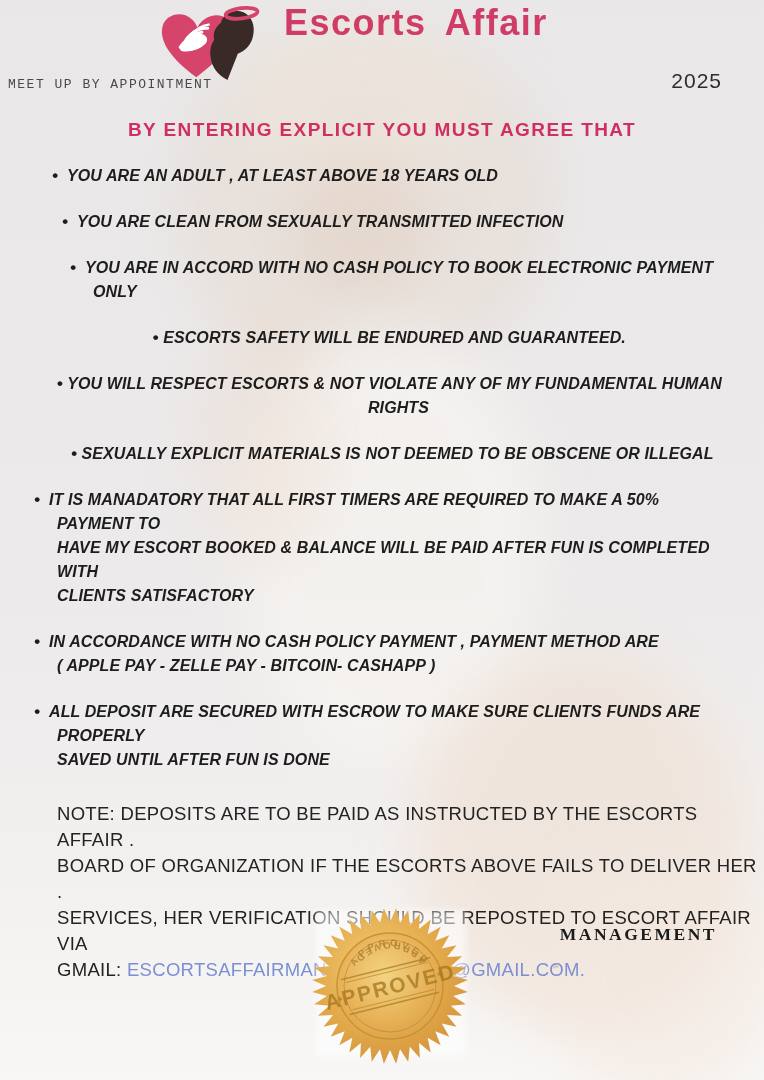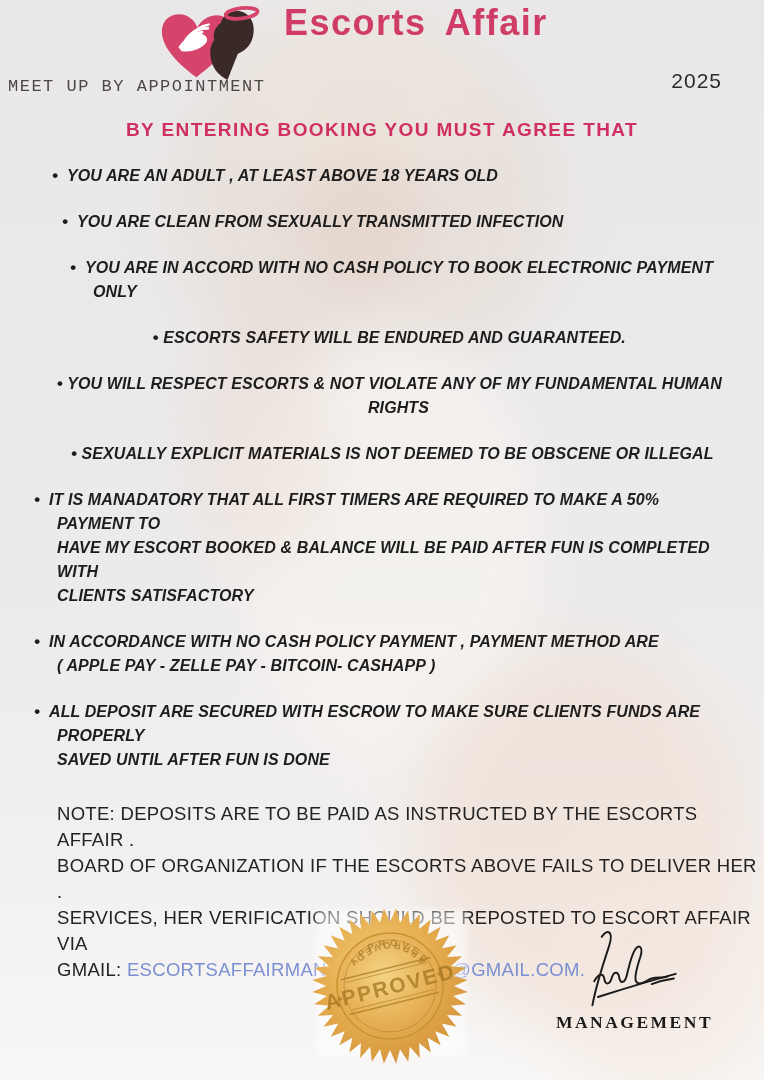--- a/index.html
+++ b/index.html
@@ -22,21 +22,21 @@
 
   
   .logo-row{position:absolute;left:152px;top:2px;display:flex;align-items:flex-start;gap:14px;}
   .logo-title{
     font-size:36px;font-weight:800;letter-spacing:1.5px;color:#cf3d66;
     word-spacing:8px;
   }
   .tagline{
     position:absolute;left:8px;top:77px;
     font-family:"Liberation Mono", monospace;
-    font-size:17px;letter-spacing:1.5px;color:#4c4848;font-weight:500;
+    font-size:13px;letter-spacing:1.5px;color:#4c4848;font-weight:500;
   }
   .year{
     position:absolute;right:42px;top:69px;
     font-size:21px;color:#2d2d2d;letter-spacing:1px;
   }
   .heading{
     position:absolute;left:0;top:119px;width:100%;margin:0;
     text-align:center;
     font-size:19px;font-weight:800;letter-spacing:1.4px;
     color:#d02f62;
@@ -88,21 +88,21 @@
   }
   .seal .arc-word{
     font-family:"Liberation Sans", sans-serif;
     font-size:9.5px;font-weight:700;letter-spacing:4px;
     fill:#b08130;opacity:.85;
   }
 
   
   .sig-block{
     position:absolute;left:552px;top:922px;width:165px;
-    display:flex;flex-direction:column;align-items:center;
+    display:flex;align-items:flex-start;
   }
   .sig-label{
     margin-top:2px;
     font-family:"Liberation Serif", serif;
     font-size:17.5px;font-weight:700;letter-spacing:2.5px;color:#1b1b1b;
   }
 </style>
 </head>
 <body>
 
@@ -131,21 +131,21 @@
       <path d="M73,22 C76,11 88,7 97,11 C106,15 110,26 107,37 C105,46 99,52 91,55 L80,83 C70,78 63,69 62,58 C61,50 63,44 66,40 C64,33 67,27 73,22 Z" fill="#3a2a27"></path>
 
       <ellipse cx="95" cy="12" rx="17" ry="5.5" fill="none" stroke="#d6446c" stroke-width="4" transform="rotate(-7 95 12)"></ellipse>
     </svg>
     <span class="logo-title">Escorts Affair</span>
   </div>
 
   <div class="tagline">MEET UP BY APPOINTMENT</div>
   <div class="year">2025</div>
 
-  <h1 class="heading">BY ENTERING BOOKING YOU MUST AGREE THAT</h1>
+  <h1 class="heading">BY ENTERING EXPLICIT YOU MUST AGREE THAT</h1>
 
   <ul class="terms">
     <li class="ind1">YOU ARE AN ADULT , AT LEAST ABOVE 18 YEARS OLD</li>
     <li class="ind2">YOU ARE CLEAN FROM SEXUALLY  TRANSMITTED INFECTION</li>
     <li class="ind3">YOU ARE IN ACCORD WITH NO CASH POLICY TO BOOK ELECTRONIC PAYMENT ONLY</li>
     <li class="ind0">ESCORTS SAFETY WILL BE ENDURED AND GUARANTEED.</li>
     <li class="ind0">YOU WILL RESPECT ESCORTS &amp; NOT VIOLATE ANY OF MY FUNDAMENTAL HUMAN RIGHTS</li>
     <li class="ind06">SEXUALLY EXPLICIT MATERIALS IS NOT DEEMED TO BE OBSCENE OR ILLEGAL</li>
     <li class="indA">IT IS MANADATORY THAT ALL FIRST TIMERS ARE REQUIRED TO MAKE A 50%  PAYMENT TO
 HAVE MY ESCORT BOOKED &amp; BALANCE WILL BE PAID AFTER FUN IS COMPLETED WITH

